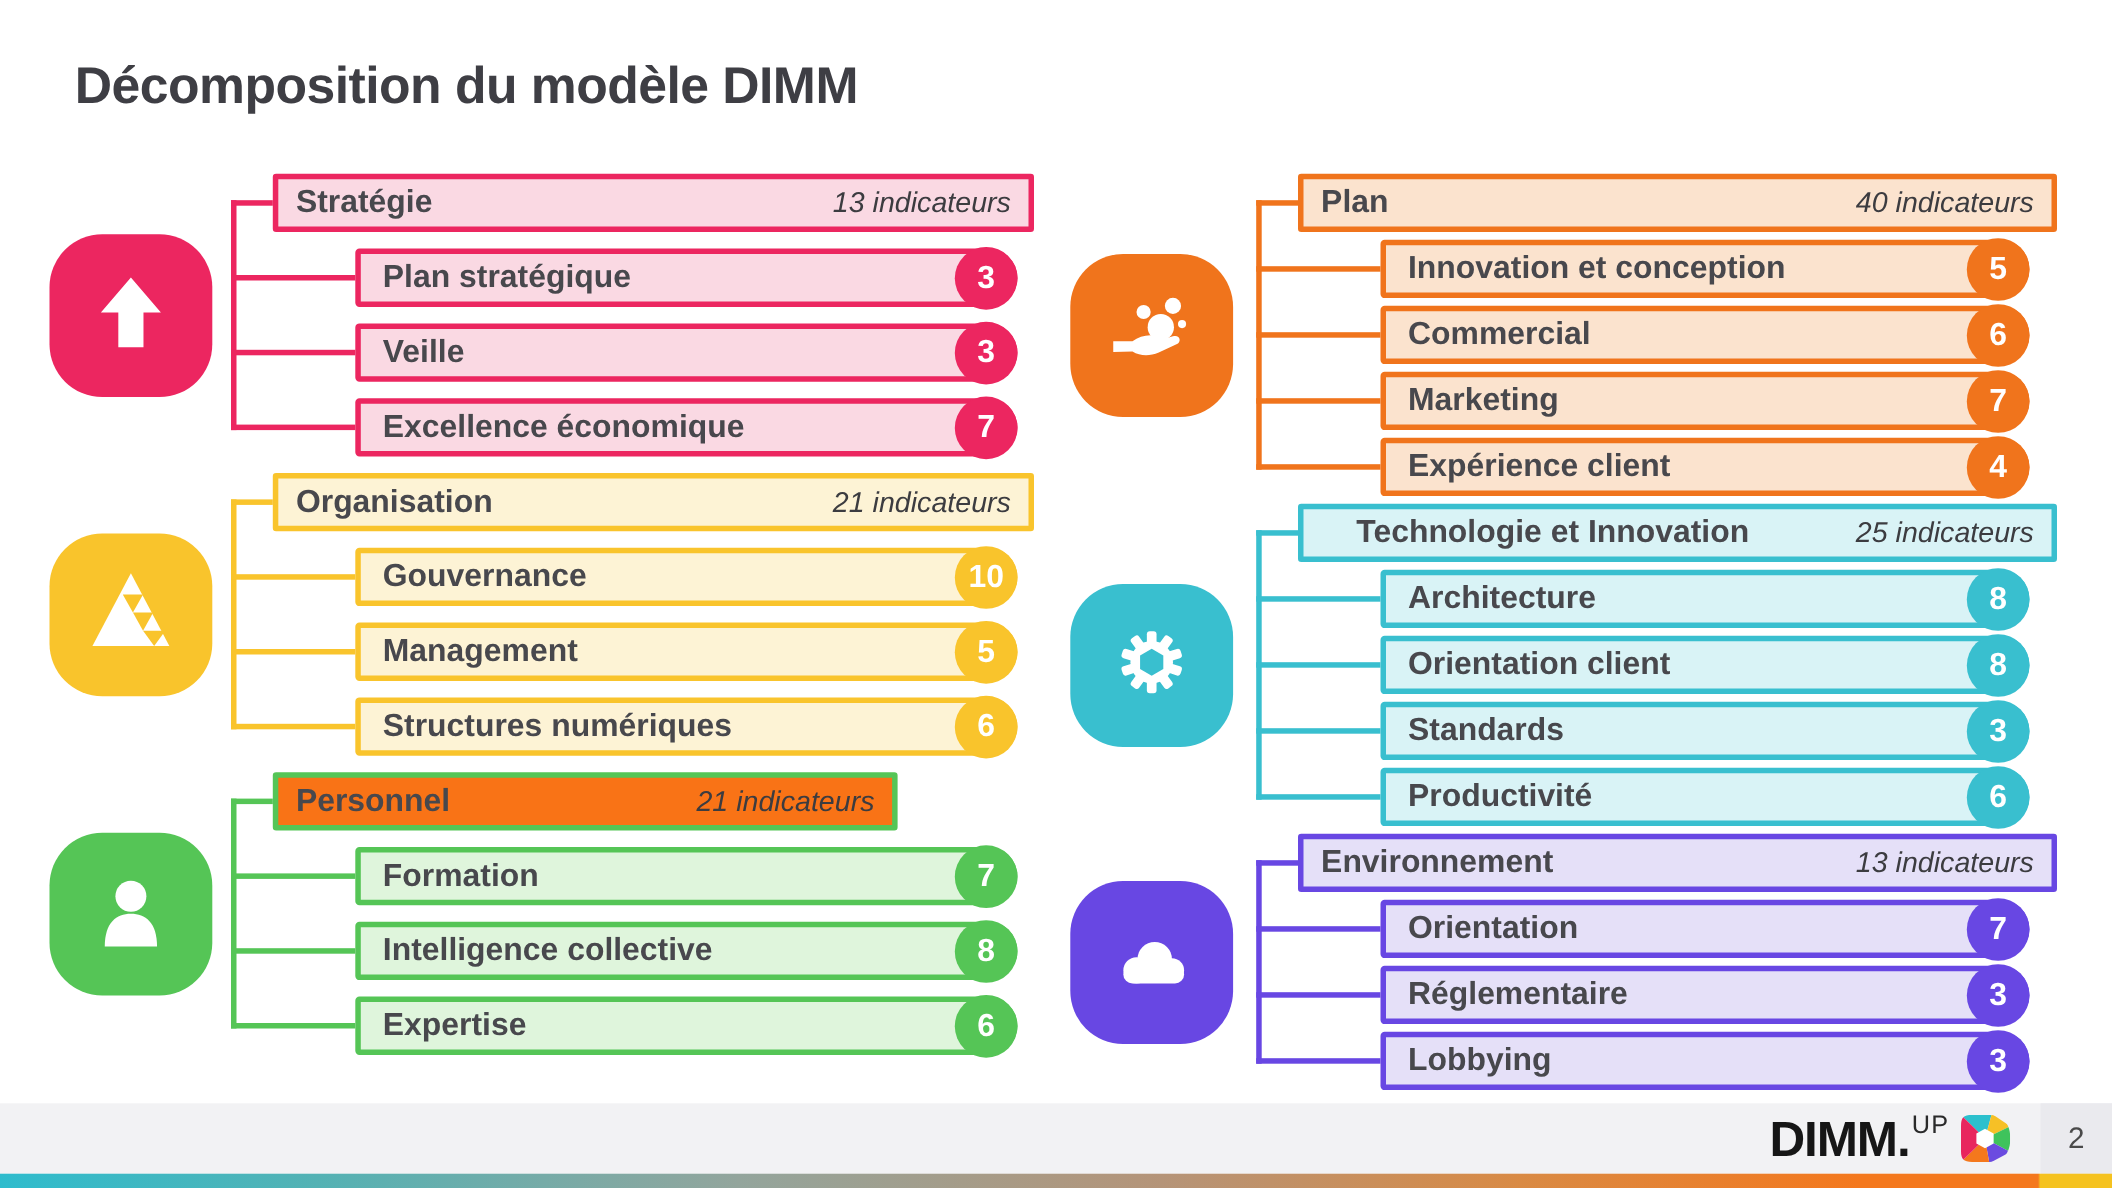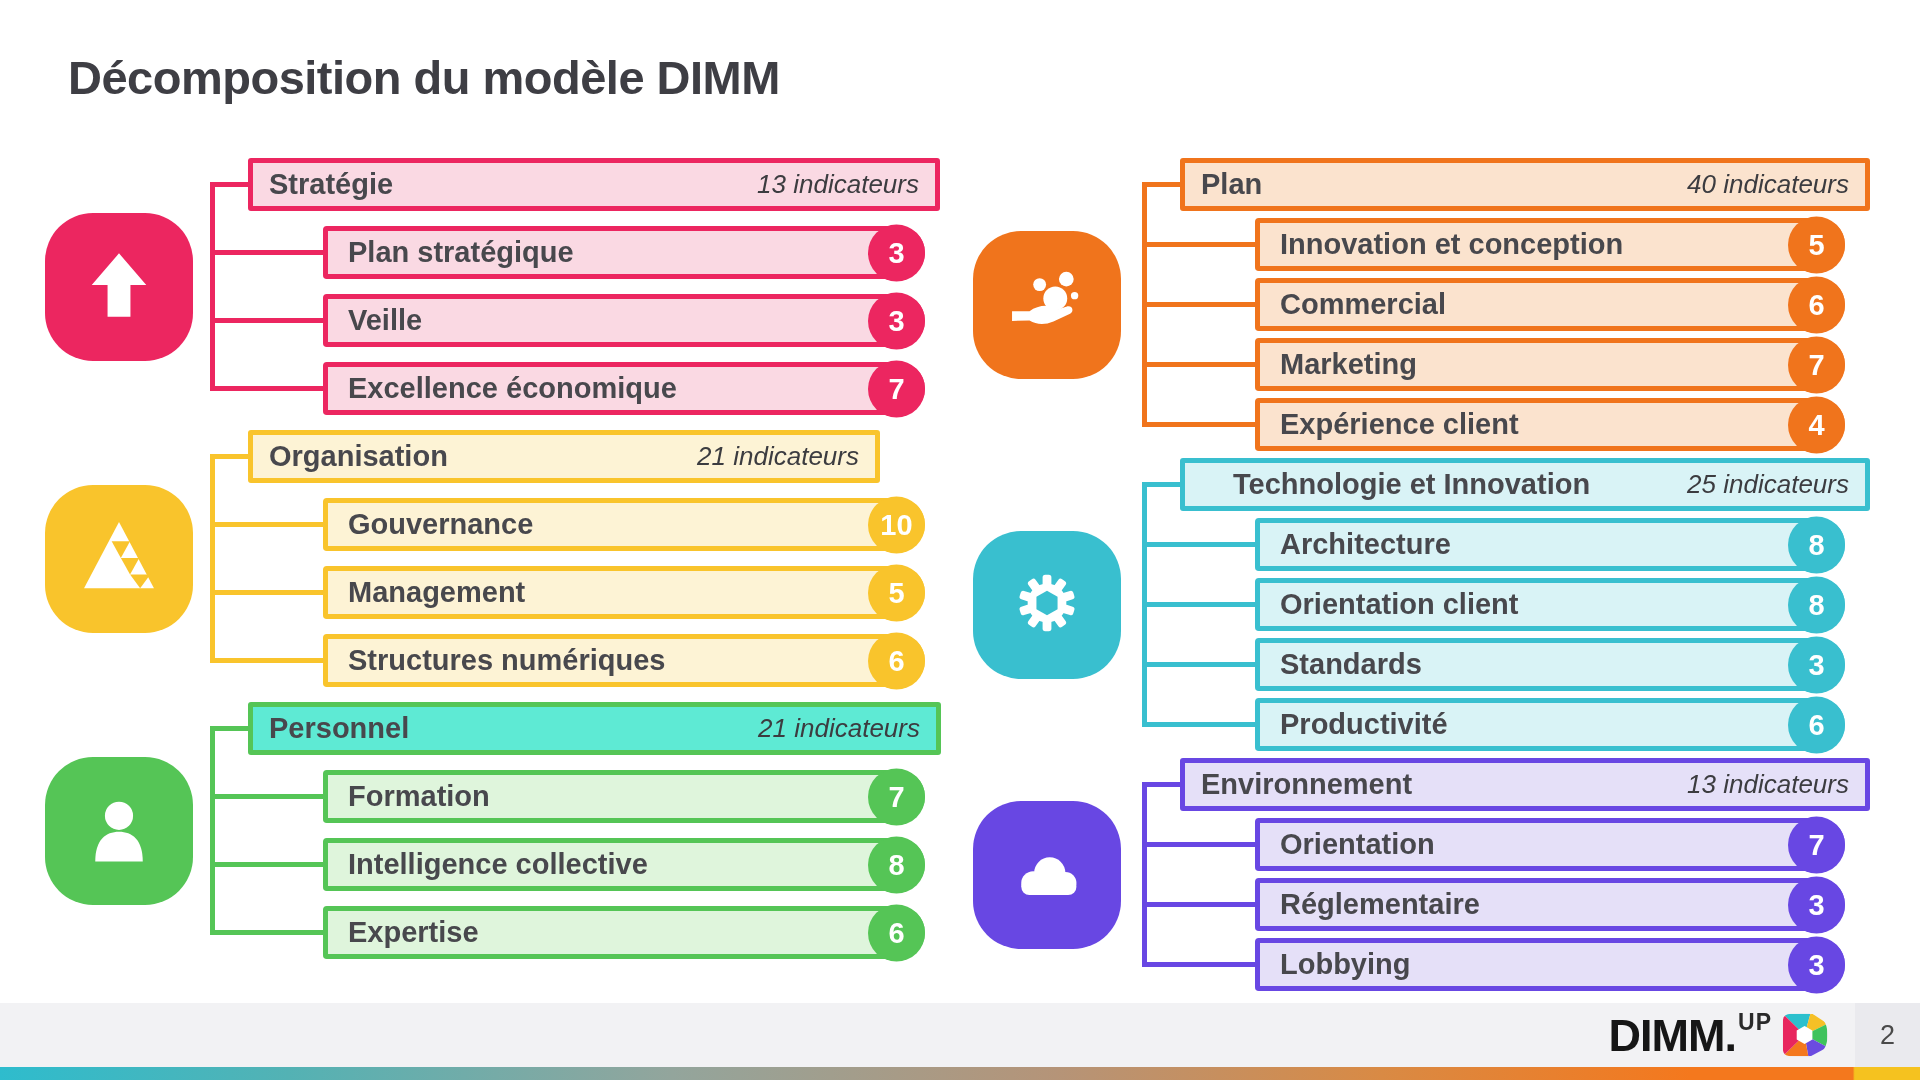--- a/index.html
+++ b/index.html
@@ -30,21 +30,21 @@
   .badge{
     position:absolute;right:-5px;top:50%;transform:translateY(-50%);
     width:57px;height:57px;border-radius:50%;
     display:flex;align-items:center;justify-content:center;
   }
   .badge span{color:#ffffff;font-size:29px;font-weight:700;}
   .line{position:absolute;}
   .footer-band{position:absolute;left:0;top:1003px;width:1920px;height:64px;background:#f2f2f4;}
   .brand{position:absolute;right:88px;top:0;height:64px;display:flex;align-items:center;}
   .brand-text{font-size:45px;font-weight:700;color:#161616;letter-spacing:-1px;line-height:1;}
-  .brand-sup{font-size:23px;font-weight:700;color:#2a2a2a;letter-spacing:1px;position:relative;top:-13px;left:2px;line-height:1;}
+  .brand-sup{font-size:23px;font-weight:400;color:#2a2a2a;letter-spacing:1px;position:relative;top:-13px;left:2px;line-height:1;}
   .brand-logo{margin-left:6px;display:flex;align-items:center;}
   .page-box{
     position:absolute;right:0;top:0;width:65px;height:64px;background:#eaeaee;
     display:flex;align-items:center;justify-content:center;
     font-size:27px;color:#4a4a4a;
   }
   .gradient-bar{
     position:absolute;left:0;top:1067px;width:1920px;height:13px;
     background:linear-gradient(90deg,
       #2ebccd 0%, #53b2b4 15%, #93a59c 35%, #b59478 55%,
@@ -94,21 +94,21 @@
       <div class="line" style="left: 210px; top: 454px; width: 5px; height: 209px; background: rgb(249, 196, 44);"></div>
       <div class="line" style="left: 210px; top: 454px; width: 38px; height: 5px; background: rgb(249, 196, 44);"></div>
       <div class="icon-tile" style="left: 45px; top: 484.5px; background: rgb(249, 196, 44);">
         <span><svg viewBox="0 0 100 100" width="92" height="92">
       <polygon fill="#fff" points="50,12 88,84 12,84"></polygon>
       <polygon fill="#f9c42c" points="42,33 62,33 52,51"></polygon>
       <polygon fill="#f9c42c" points="52,51 72,51 62,69"></polygon>
       <polygon fill="#f9c42c" points="62,69 84,69 73,84"></polygon>
           </svg></span>
       </div>
-      <div class="header-box" style="left: 248px; top: 430px; width: 632px; border-color: rgb(249, 196, 44); background: rgb(253, 243, 213); justify-content: space-between;">
+      <div class="header-box" style="left: 248px; top: 430px; width: 692px; border-color: rgb(249, 196, 44); background: rgb(253, 243, 213); justify-content: space-between;">
         <span class="hdr-label">Organisation</span>
         <span class="hdr-ind">21 indicateurs</span>
       </div>
       <div class="line" style="left: 210px; top: 522px; width: 113px; height: 5px; background: rgb(249, 196, 44);"></div>
       <div class="item-box" style="left: 323px; top: 498px; width: 602px; border-color: rgb(249, 196, 44); background: rgb(253, 243, 213);">
         <span class="item-label">Gouvernance</span>
         <div class="badge" style="background: rgb(249, 196, 44);">
           <span>10</span>
         </div>
       </div>
@@ -127,21 +127,21 @@
         </div>
       </div>
       <div class="line" style="left: 210px; top: 726px; width: 5px; height: 209px; background: rgb(85, 197, 86);"></div>
       <div class="line" style="left: 210px; top: 726px; width: 38px; height: 5px; background: rgb(85, 197, 86);"></div>
       <div class="icon-tile" style="left: 45px; top: 756.5px; background: rgb(85, 197, 86);">
         <span><svg viewBox="0 0 100 100" width="88" height="88">
             <circle cx="50" cy="35" r="16" fill="#fff"></circle>
             <path fill="#fff" d="M23,87 C23,62 35,53 50,53 C65,53 77,62 77,87 Z"></path>
           </svg></span>
       </div>
-      <div class="header-box" style="left: 248px; top: 702px; width: 693px; border-color: rgb(85, 197, 86); background: #5eead4; gap: 36px;">
+      <div class="header-box" style="left: 248px; top: 702px; width: 568px; border-color: rgb(85, 197, 86); background: #f97316; gap: 36px;">
         <span class="hdr-label">Personnel</span>
         <span class="hdr-ind">21 indicateurs</span>
       </div>
       <div class="line" style="left: 210px; top: 794px; width: 113px; height: 5px; background: rgb(85, 197, 86);"></div>
       <div class="item-box" style="left: 323px; top: 770px; width: 602px; border-color: rgb(85, 197, 86); background: rgb(223, 245, 220);">
         <span class="item-label">Formation</span>
         <div class="badge" style="background: rgb(85, 197, 86);">
           <span>7</span>
         </div>
       </div>

